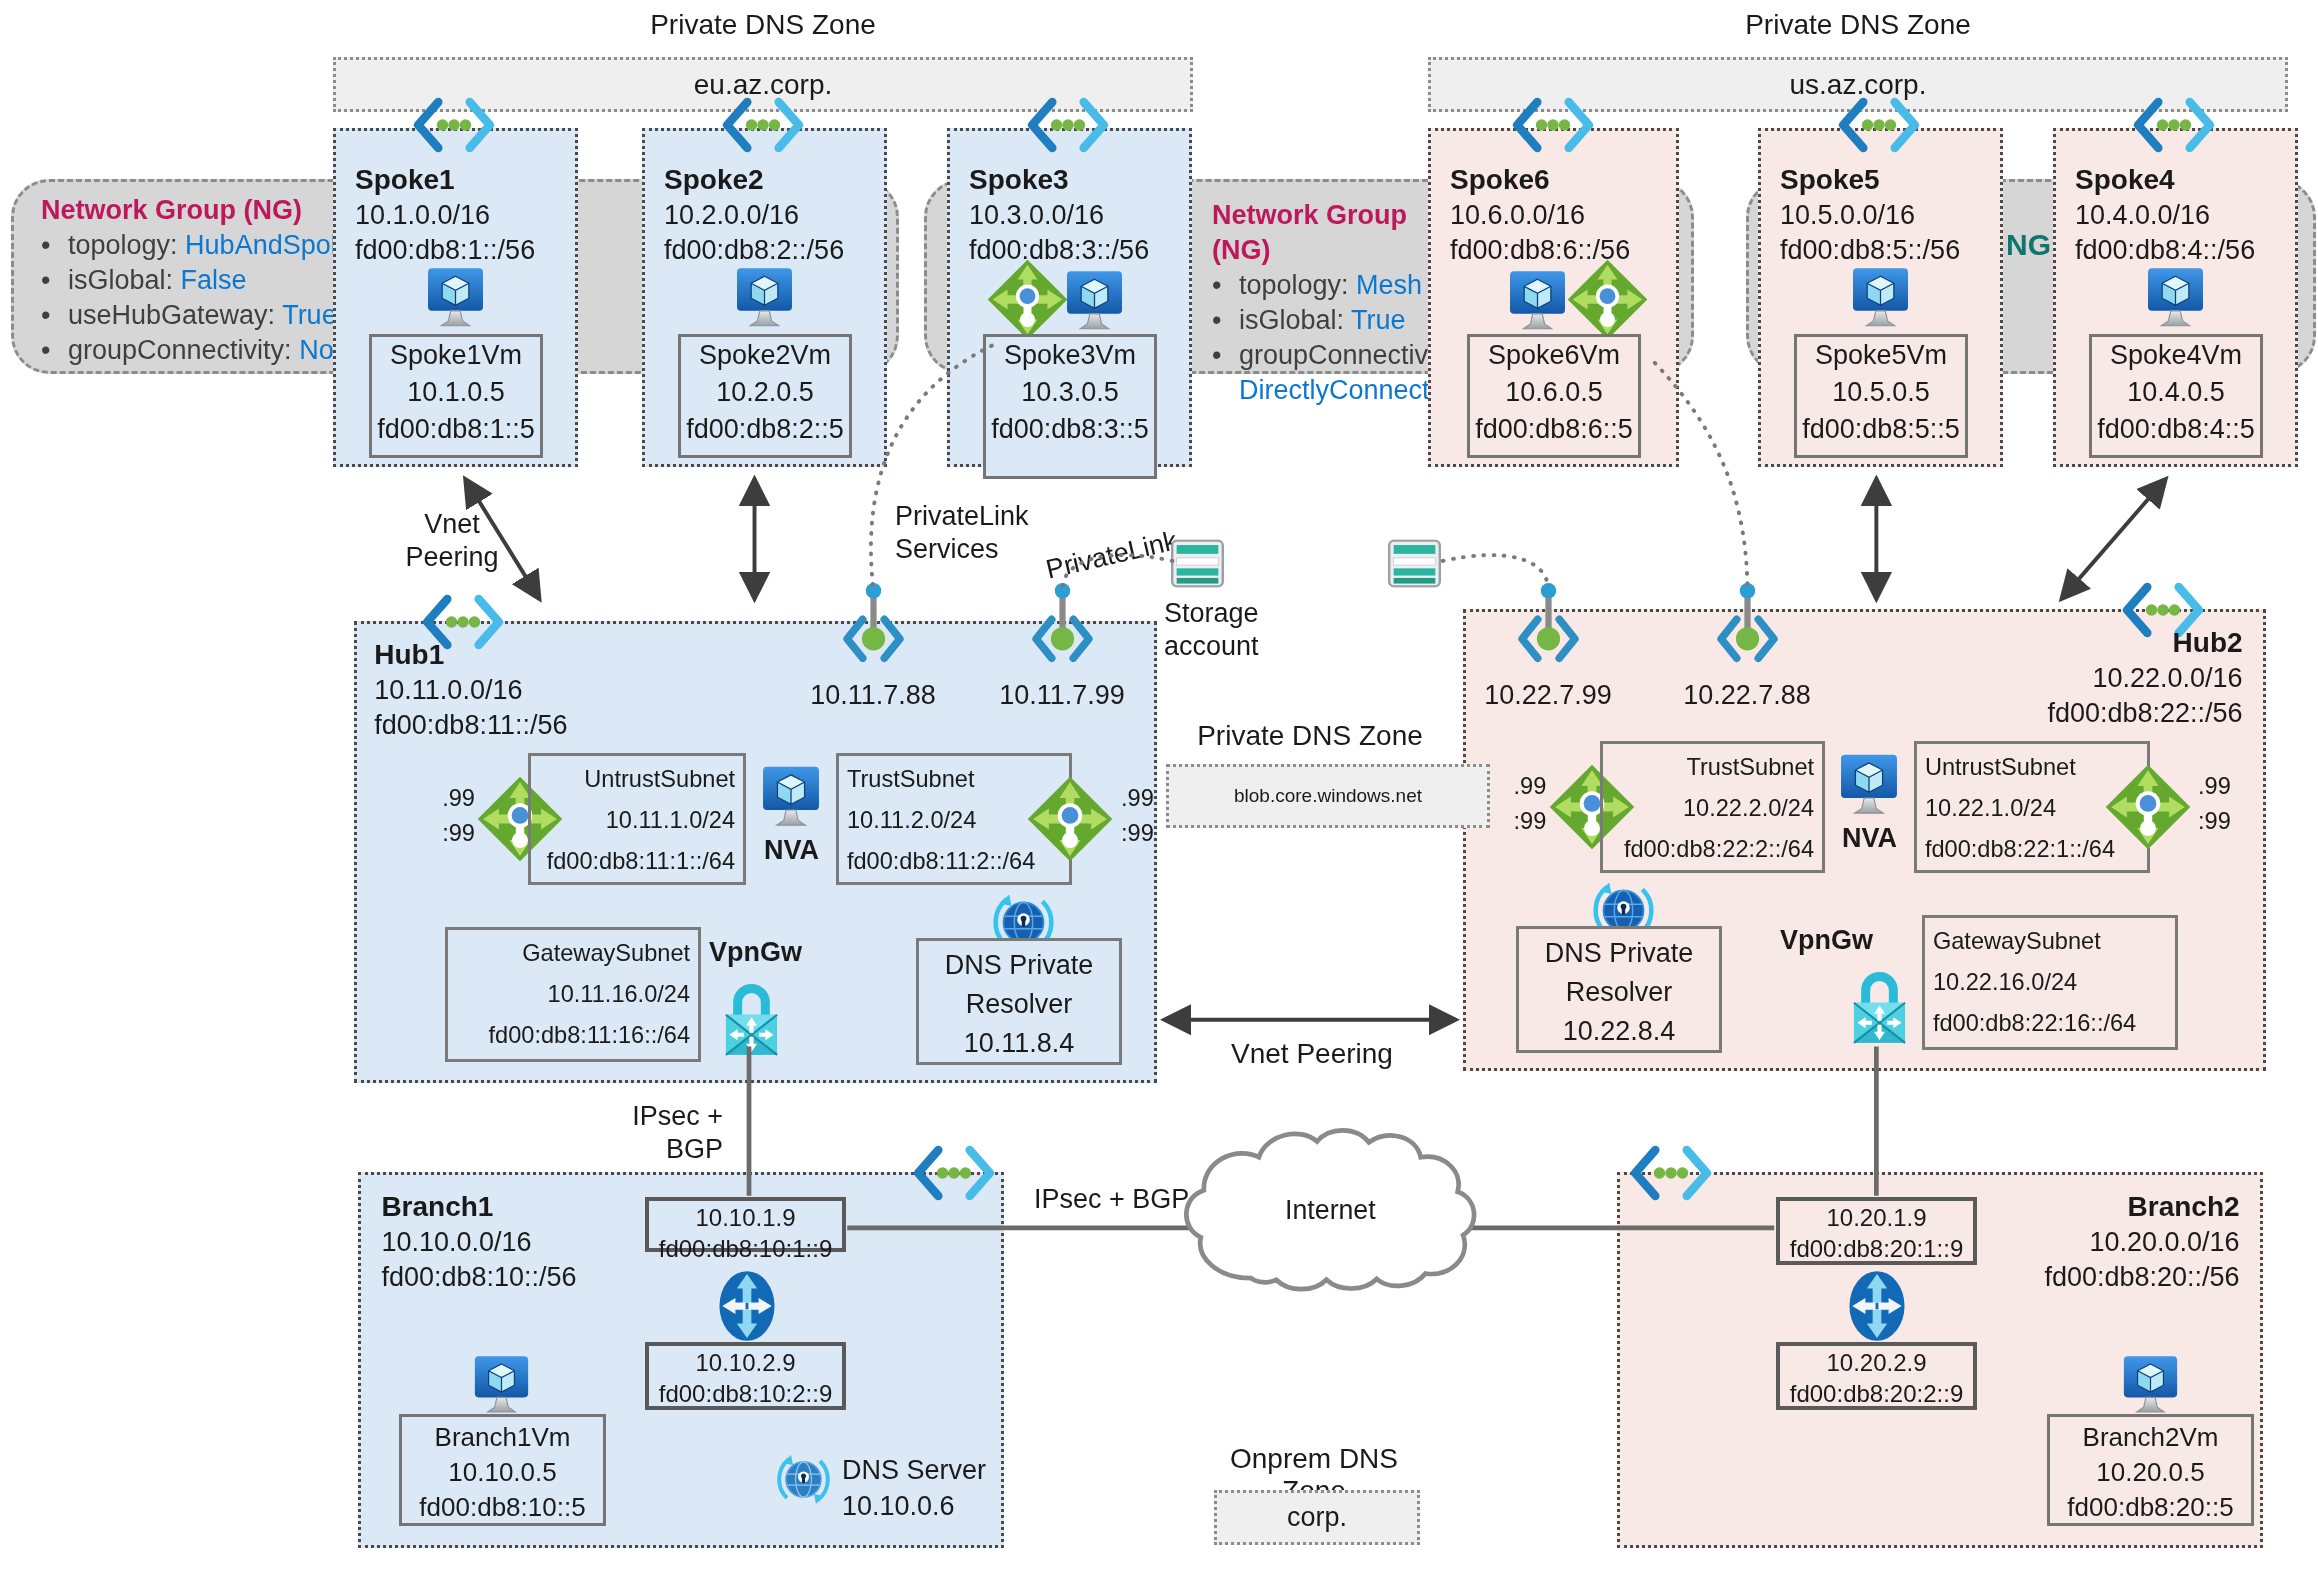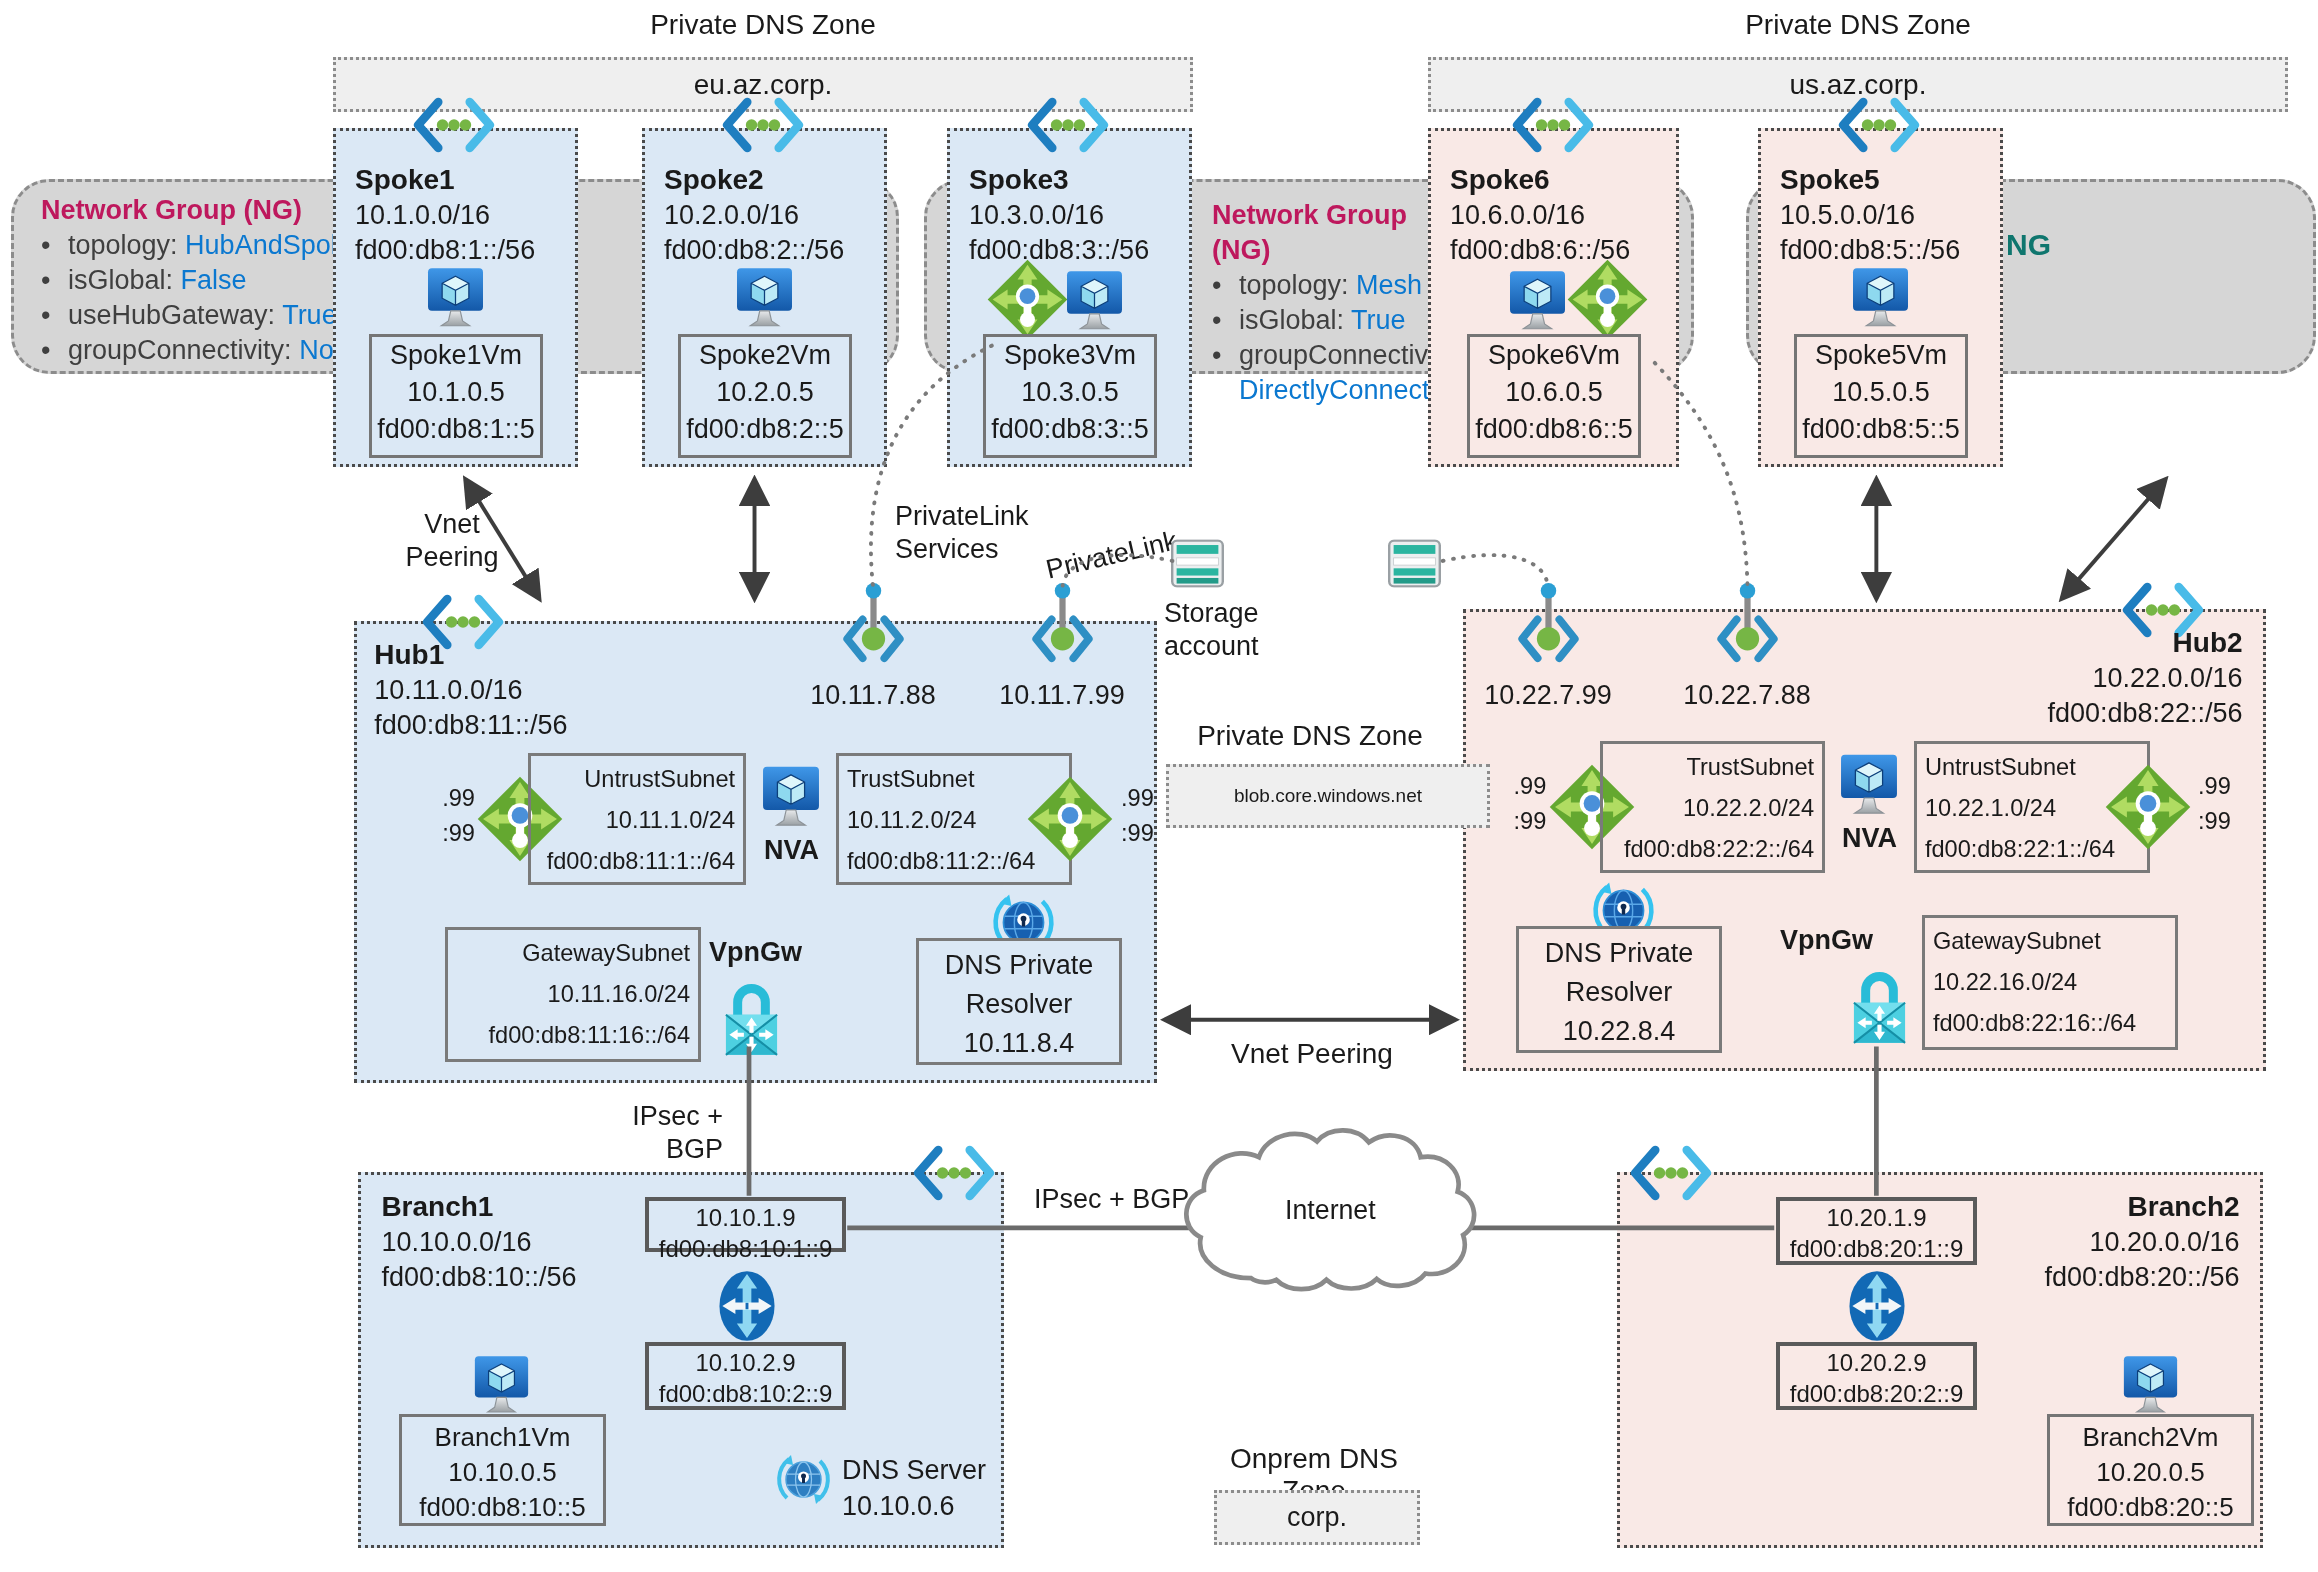--- a/index.html
+++ b/index.html
@@ -233,21 +233,21 @@
       <div class="sptitle">Spoke3</div>
       <div class="spaddr">10.3.0.0/16</div>
       <div class="spaddr">fd00:db8:3::/56</div>
     </div>
     <svg class="ic" style="left:36px;top:127px;width:83px;height:83px;" viewBox="0 0 106 106" width="83" height="83">
         <use href="#i-lb"></use>
       </svg>
     <svg class="ic" style="left:113px;top:138px;width:63px;height:66px;" viewBox="0 0 80 84" width="63" height="66">
         <use href="#i-vm"></use>
       </svg>
-    <div class="vmbox blue" style="left:33px;top:203px;width:174px;height:124px;">
+    <div class="vmbox blue" style="left:33px;top:203px;width:174px;height:145px;">
       <div>Spoke3Vm</div>
       <div>10.3.0.5</div>
       <div>fd00:db8:3::5</div>
     </div>
   </div>
 
   <div class="vnetbox pink" style="left:1428px;top:128px;width:251px;height:339px;">
     <svg class="ic" style="left:79px;top:-35px;width:86px;height:58px;" viewBox="0 0 110 74" width="86" height="58">
         <use href="#i-vnet"></use>
       </svg>
@@ -281,20 +281,38 @@
     <svg class="ic" style="left:88px;top:135px;width:63px;height:66px;" viewBox="0 0 80 84" width="63" height="66">
         <use href="#i-vm"></use>
       </svg>
     <div class="vmbox pink" style="left:33px;top:203px;width:174px;height:124px;">
       <div>Spoke5Vm</div>
       <div>10.5.0.5</div>
       <div>fd00:db8:5::5</div>
     </div>
   </div>
 
+  <div class="vnetbox pink" style="left:2053px;top:128px;width:245px;height:339px;">
+    <svg class="ic" style="left:75px;top:-35px;width:86px;height:58px;" viewBox="0 0 110 74" width="86" height="58">
+        <use href="#i-vnet"></use>
+      </svg>
+    <div class="abs" style="left:19px;top:31px;width:212px;">
+      <div class="sptitle">Spoke4</div>
+      <div class="spaddr">10.4.0.0/16</div>
+      <div class="spaddr">fd00:db8:4::/56</div>
+    </div>
+    <svg class="ic" style="left:88px;top:135px;width:63px;height:66px;" viewBox="0 0 80 84" width="63" height="66">
+        <use href="#i-vm"></use>
+      </svg>
+    <div class="vmbox pink" style="left:33px;top:203px;width:174px;height:124px;">
+      <div>Spoke4Vm</div>
+      <div>10.4.0.5</div>
+      <div>fd00:db8:4::5</div>
+    </div>
+  </div>
 
   <div class="vnetbox blue" style="left:354px;top:609px;width:803px;height:462px;margin-top:12px;">
     <svg class="ic" style="left:63px;top:-31px;width:86px;height:58px;" viewBox="0 0 110 74" width="86" height="58">
         <use href="#i-vnet"></use>
       </svg>
     <div class="abs" style="left:17.3px;top:12.6px;width:251px;">
       <div class="sptitle">Hub1</div>
       <div class="spaddr">10.11.0.0/16</div>
       <div class="spaddr">fd00:db8:11::/56</div>
     </div>

